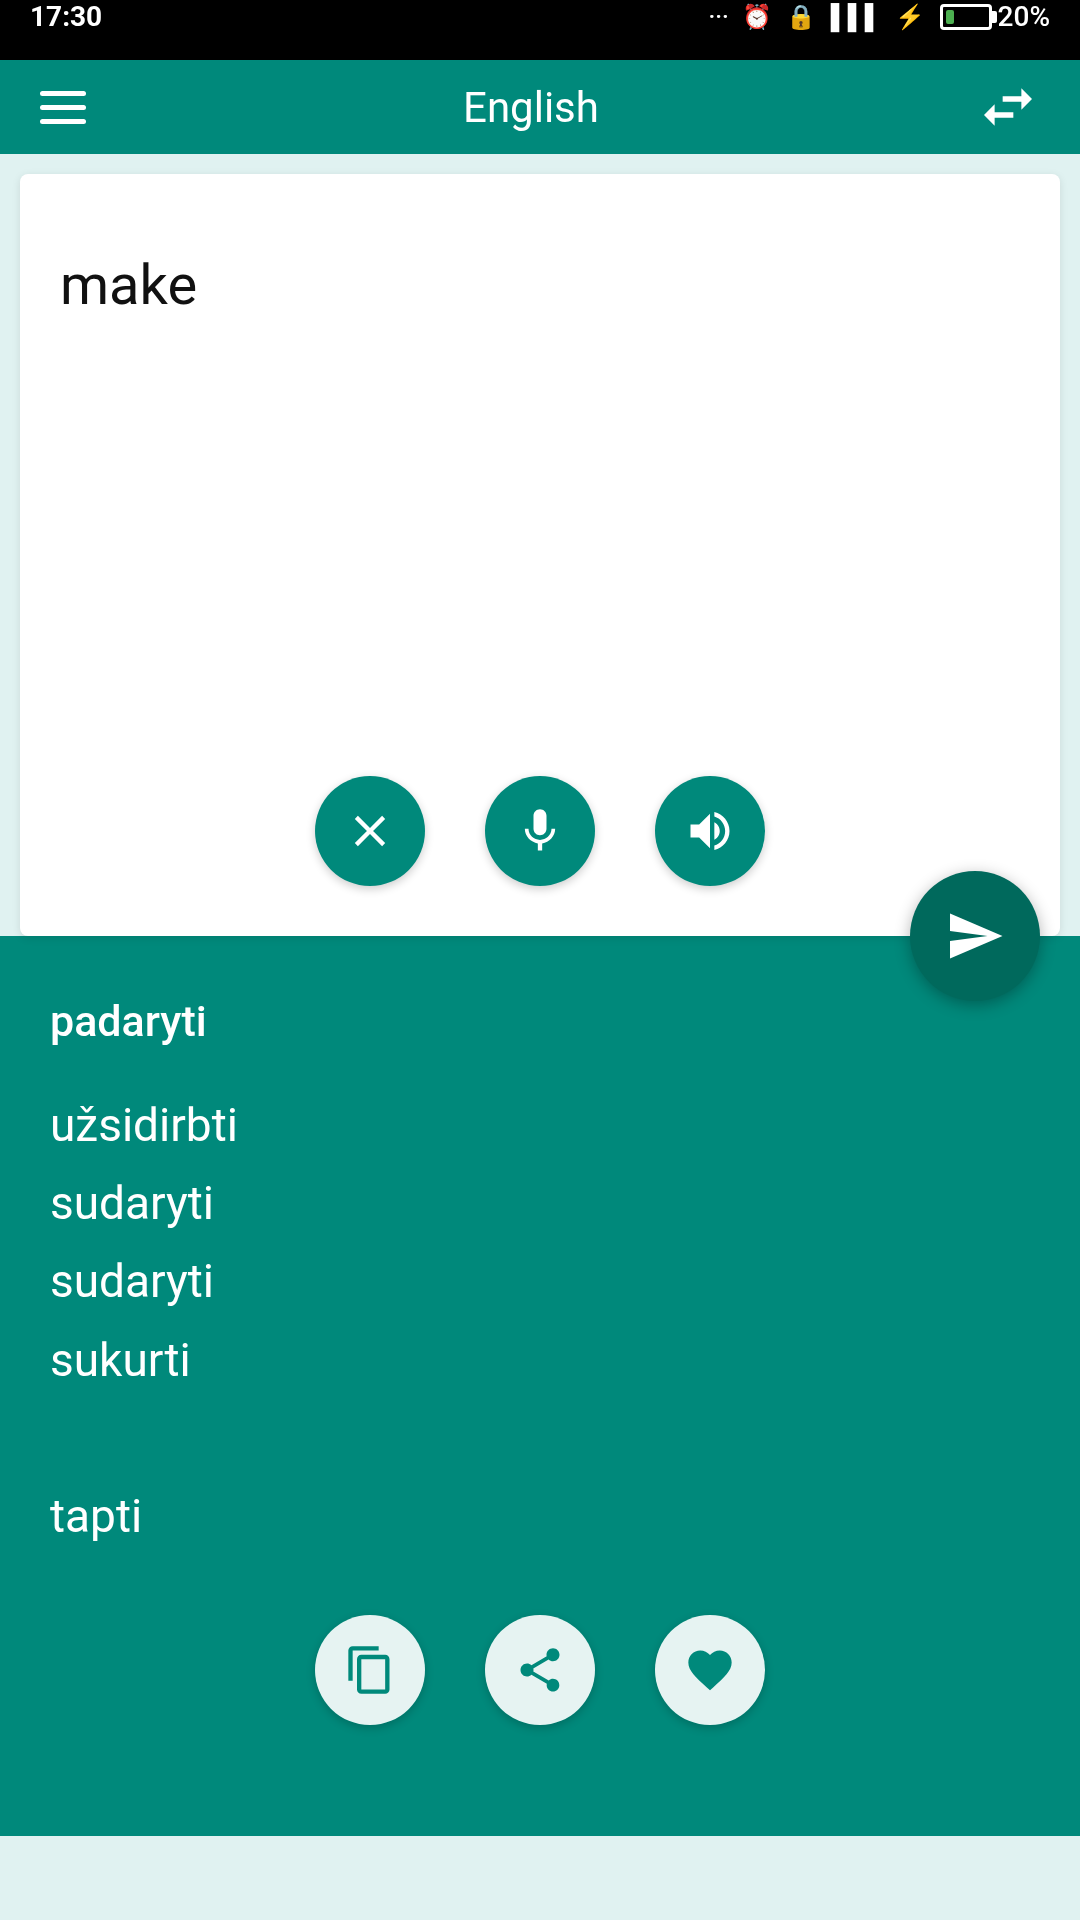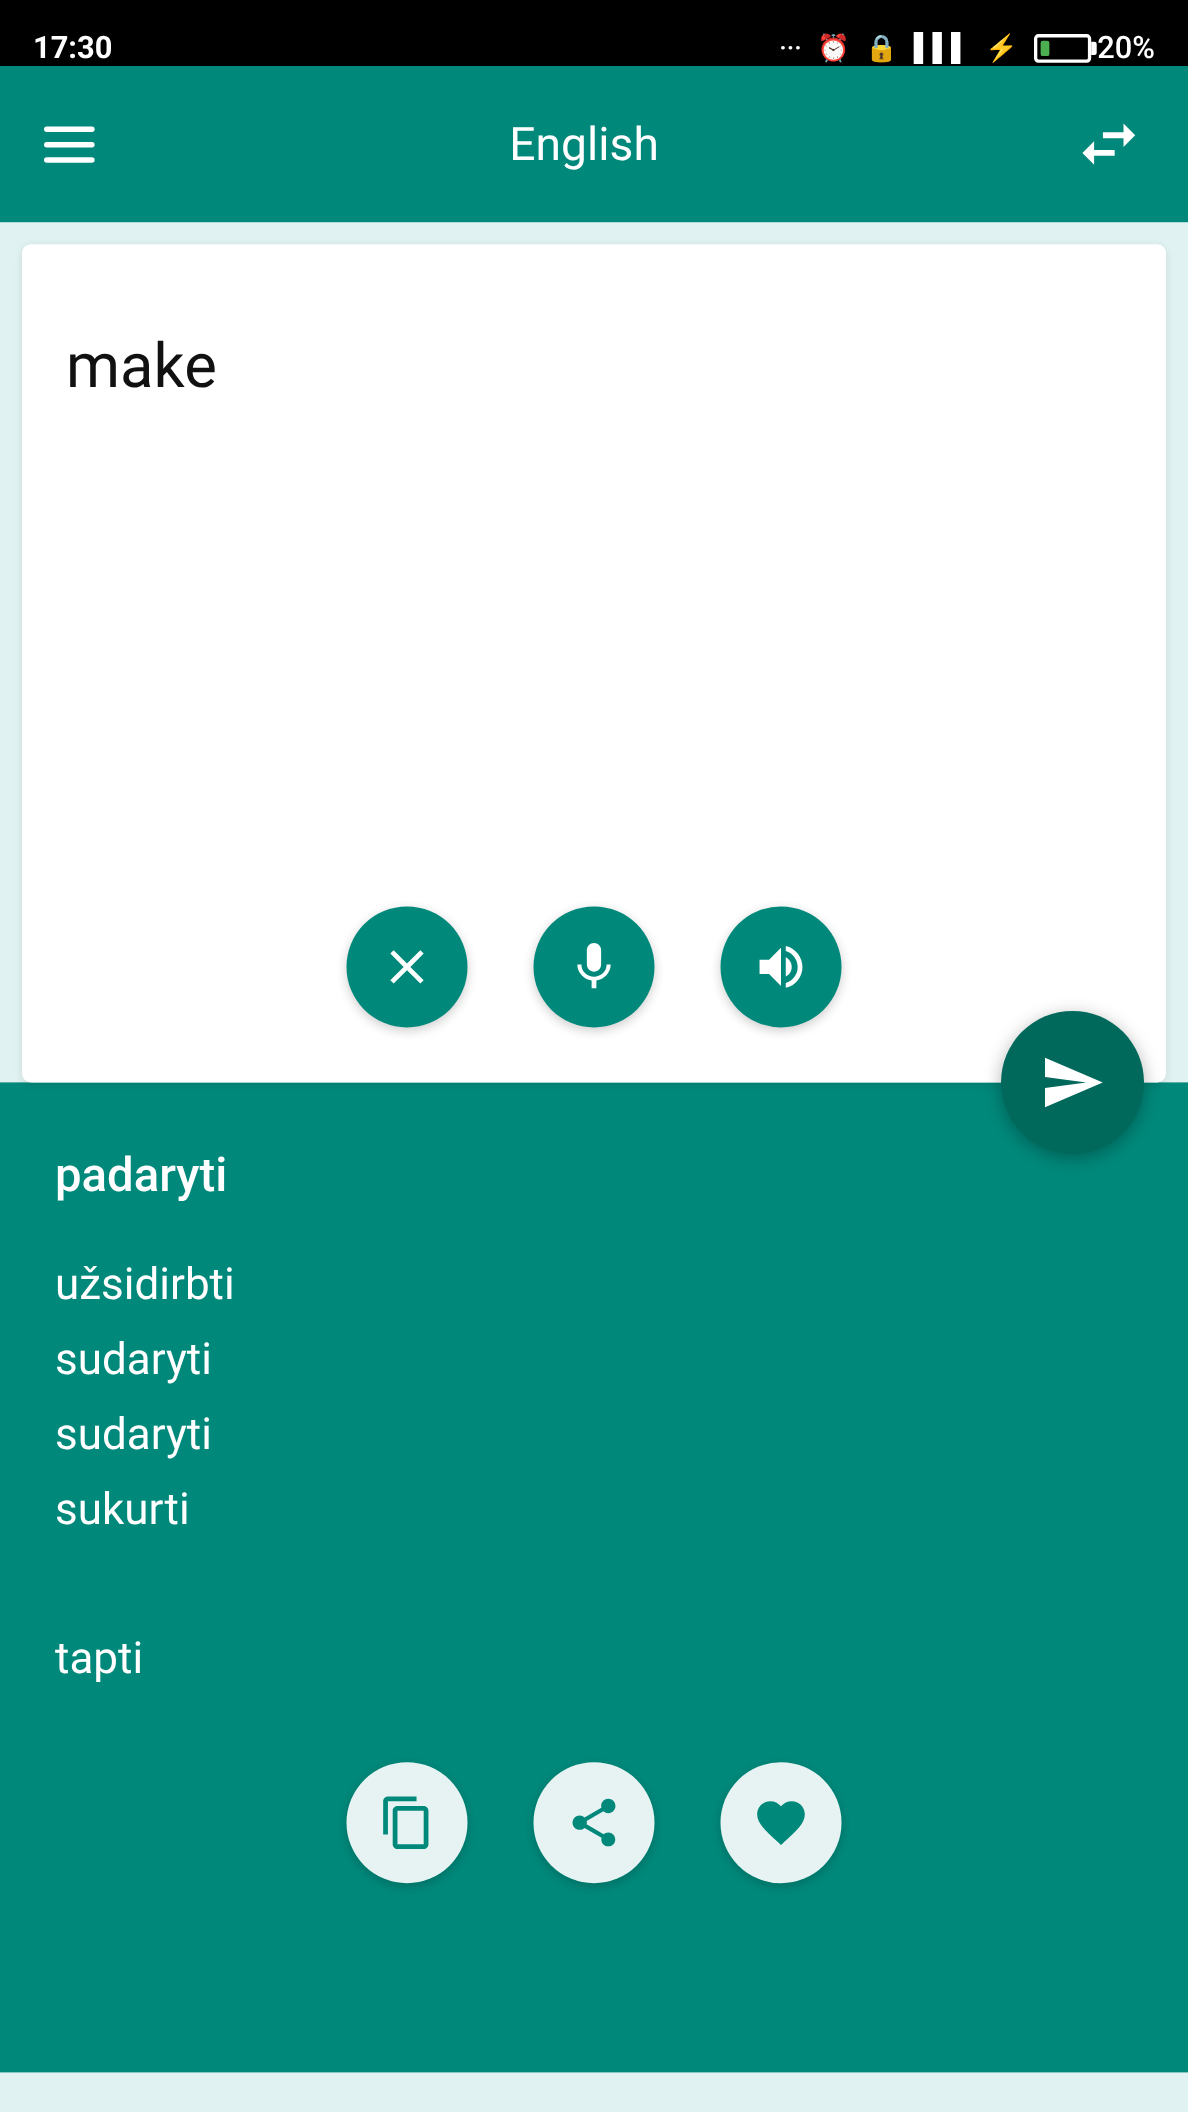--- a/index.html
+++ b/index.html
@@ -11,21 +11,21 @@
       background: #e0f2f1;
       overflow-x: hidden;
     }
 
     
     .status-bar {
       background: #000;
       color: #fff;
       height: 60px;
       display: flex;
-      align-items: flex-end;
+      align-items: flex-start;
       justify-content: space-between;
       padding: 0 30px;
       font-size: 28px;
       font-weight: 500;
     }
     .status-bar-left { font-weight: 700; }
     .status-bar-right {
       display: flex;
       align-items: center;
       gap: 14px;
@@ -61,21 +61,21 @@
       height: 100%;
       width: 20%;
       background: #4caf50;
       border-radius: 2px;
     }
     .battery-text { font-size: 28px; }
 
     
     .toolbar {
       background: #00897b;
-      height: 142px;
+      height: 94px;
       display: flex;
       align-items: center;
       justify-content: space-between;
       padding: 0 40px;
     }
     .toolbar-menu {
       display: flex;
       flex-direction: column;
       gap: 9px;
       cursor: pointer;
@@ -180,21 +180,21 @@
       padding: 60px 50px 40px 50px;
       min-height: 900px;
     }
     .result-primary {
       font-size: 43px;
       font-weight: 500;
       color: #fff;
       margin-bottom: 40px;
     }
     .result-secondary {
-      font-size: 40px;
+      font-size: 46px;
       color: #fff;
       line-height: 1.7;
       font-weight: 400;
     }
 
     
     .result-actions {
       display: flex;
       justify-content: center;
       gap: 60px;

